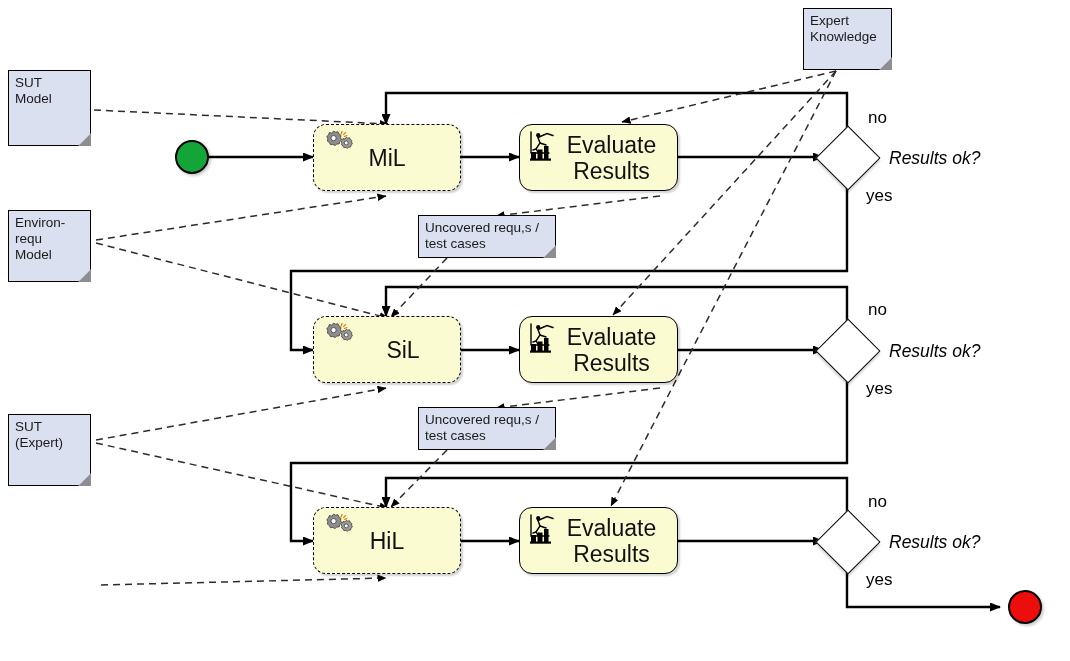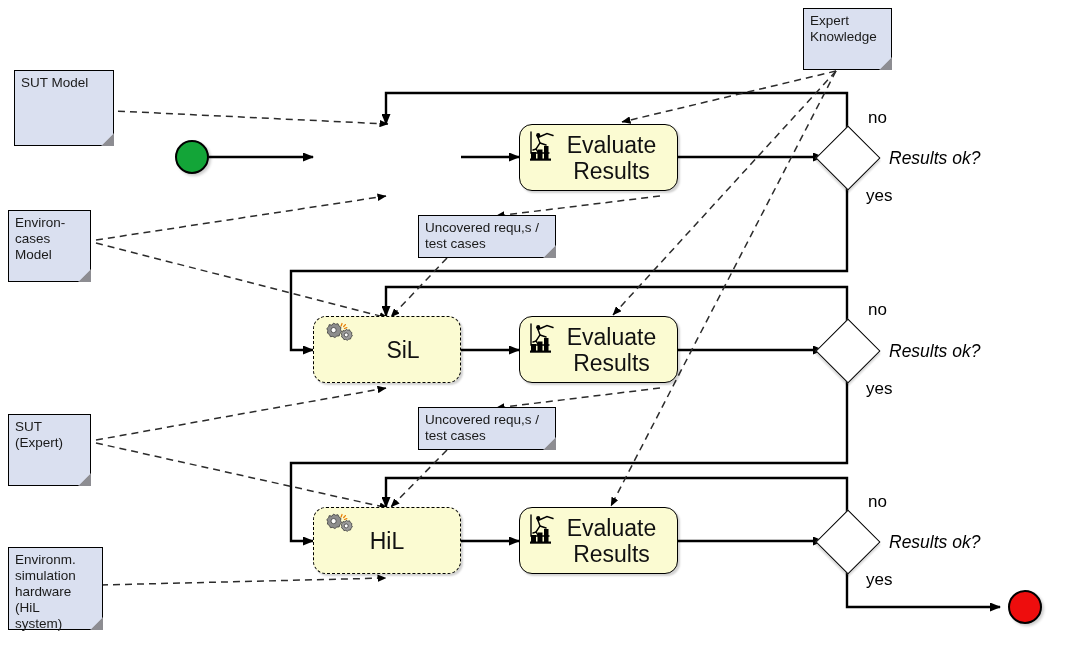--- a/index.html
+++ b/index.html
@@ -106,48 +106,40 @@
       <path d="M660,196 L496,216" marker-end="url(#ahs)"></path>
 
       <path d="M447,258 L391,317" marker-end="url(#ahs)"></path>
 
       <path d="M660,388 L496,408" marker-end="url(#ahs)"></path>
 
       <path d="M447,450 L391,507" marker-end="url(#ahs)"></path>
     </g>
   </svg>
 
-  <div class="node note" style="left:8px;top:70px;width:100px;height:76px;margin-left:6px;">
+  <div class="node note" style="left:8px;top:70px;width:83px;height:76px;">
     <span class="txt">SUT Model</span>
     <span class="fold"></span>
     <span class="fold2"></span>
   </div>
 
   <div class="node note" style="left:8px;top:210px;width:83px;height:72px;">
     <span class="txt">Environ-
-cases Model</span>
+requ Model</span>
     <span class="fold"></span>
     <span class="fold2"></span>
   </div>
 
   <div class="node note" style="left:8px;top:414px;width:83px;height:72px;">
     <span class="txt">SUT
 (Expert)</span>
     <span class="fold"></span>
     <span class="fold2"></span>
   </div>
 
-  <div class="node note" style="left:8px;top:547px;width:95px;height:83px;">
-    <span class="txt">Environm.
-simulation
-hardware
-(HiL system)</span>
-    <span class="fold"></span>
-    <span class="fold2"></span>
-  </div>
 
   <div class="node note" style="left:803px;top:8px;width:89px;height:62px;">
     <span class="txt">Expert
 Knowledge</span>
     <span class="fold"></span>
     <span class="fold2"></span>
   </div>
 
   <div class="node note" style="left:418px;top:215px;width:138px;height:43px;">
     <span class="txt">Uncovered requ,s /
@@ -158,20 +150,44 @@
 
   <div class="node note" style="left:418px;top:407px;width:138px;height:43px;">
     <span class="txt">Uncovered requ,s /
 test cases</span>
     <span class="fold"></span>
     <span class="fold2"></span>
   </div>
 
   <div class="node start" style="left:175px;top:140px;"></div>
 
+  <div class="node act dashed" style="left:313px;top:124px;width:148px;height:67px;">
+    <span class="ico">
+      <svg width="36" height="22" viewBox="0 0 36 22">
+        <g fill="#8d8d8d" stroke="#3c3c3c" stroke-width="0.8">
+          <path d="M11,4.2 l1.5,-2.1 l2.1,1.1 l2.4,-.5 l.9,2.2 l2,1.4 l-.3,2.4 l1,2.2
+                   l-1.8,1.6 l-.6,2.4 l-2.4,.2 l-1.9,1.5 l-2.1,-1.2 l-2.4,.3 l-1,-2.2
+                   l-2,-1.4 l.4,-2.4 l-1,-2.2 l1.8,-1.6 l.6,-2.3 z"></path>
+          <circle cx="12.6" cy="9.1" r="2.6" fill="#fff" stroke="#3c3c3c"></circle>
+        </g>
+        <g fill="#9c9c9c" stroke="#3c3c3c" stroke-width="0.8">
+          <path d="M24,10 l1.2,-1.6 l1.6,.8 l1.8,-.4 l.7,1.7 l1.5,1 l-.2,1.8 l.8,1.7
+                   l-1.4,1.2 l-.5,1.8 l-1.8,.2 l-1.4,1.1 l-1.6,-.9 l-1.8,.2 l-.8,-1.6
+                   l-1.5,-1.1 l.3,-1.8 l-.8,-1.6 l1.4,-1.3 l.5,-1.7 z"></path>
+          <circle cx="25.2" cy="13.9" r="2" fill="#fff" stroke="#3c3c3c"></circle>
+        </g>
+        <g stroke="#e8820c" stroke-width="1.3" stroke-linecap="round">
+          <path d="M21,2.5 l-.9,2.4"></path>
+            <path d="M24.4,3.6 l-1.7,1.9"></path>
+          <path d="M25.8,6.6 l-2.3,.9"></path>
+        </g>
+      </svg>
+    </span>
+    <span class="label" style="white-space:pre-line">MiL</span>
+  </div>
 
   <div class="node act solid" style="left:519px;top:124px;width:159px;height:67px;">
     <span class="ico">
       <svg width="38" height="32" viewBox="0 0 38 32">
         <g stroke="#000" stroke-width="1.4" fill="none" stroke-linecap="round">
           <path d="M4,3 L4,24 L22,24"></path>
           <path d="M11,8.5 L20,4.5 L26,6.5"></path>
           <path d="M11,8.5 L13,14 L9,20"></path>
           <path d="M13,14 L19,16"></path>
           <path d="M6,21 L9,20 L11.5,24"></path>

